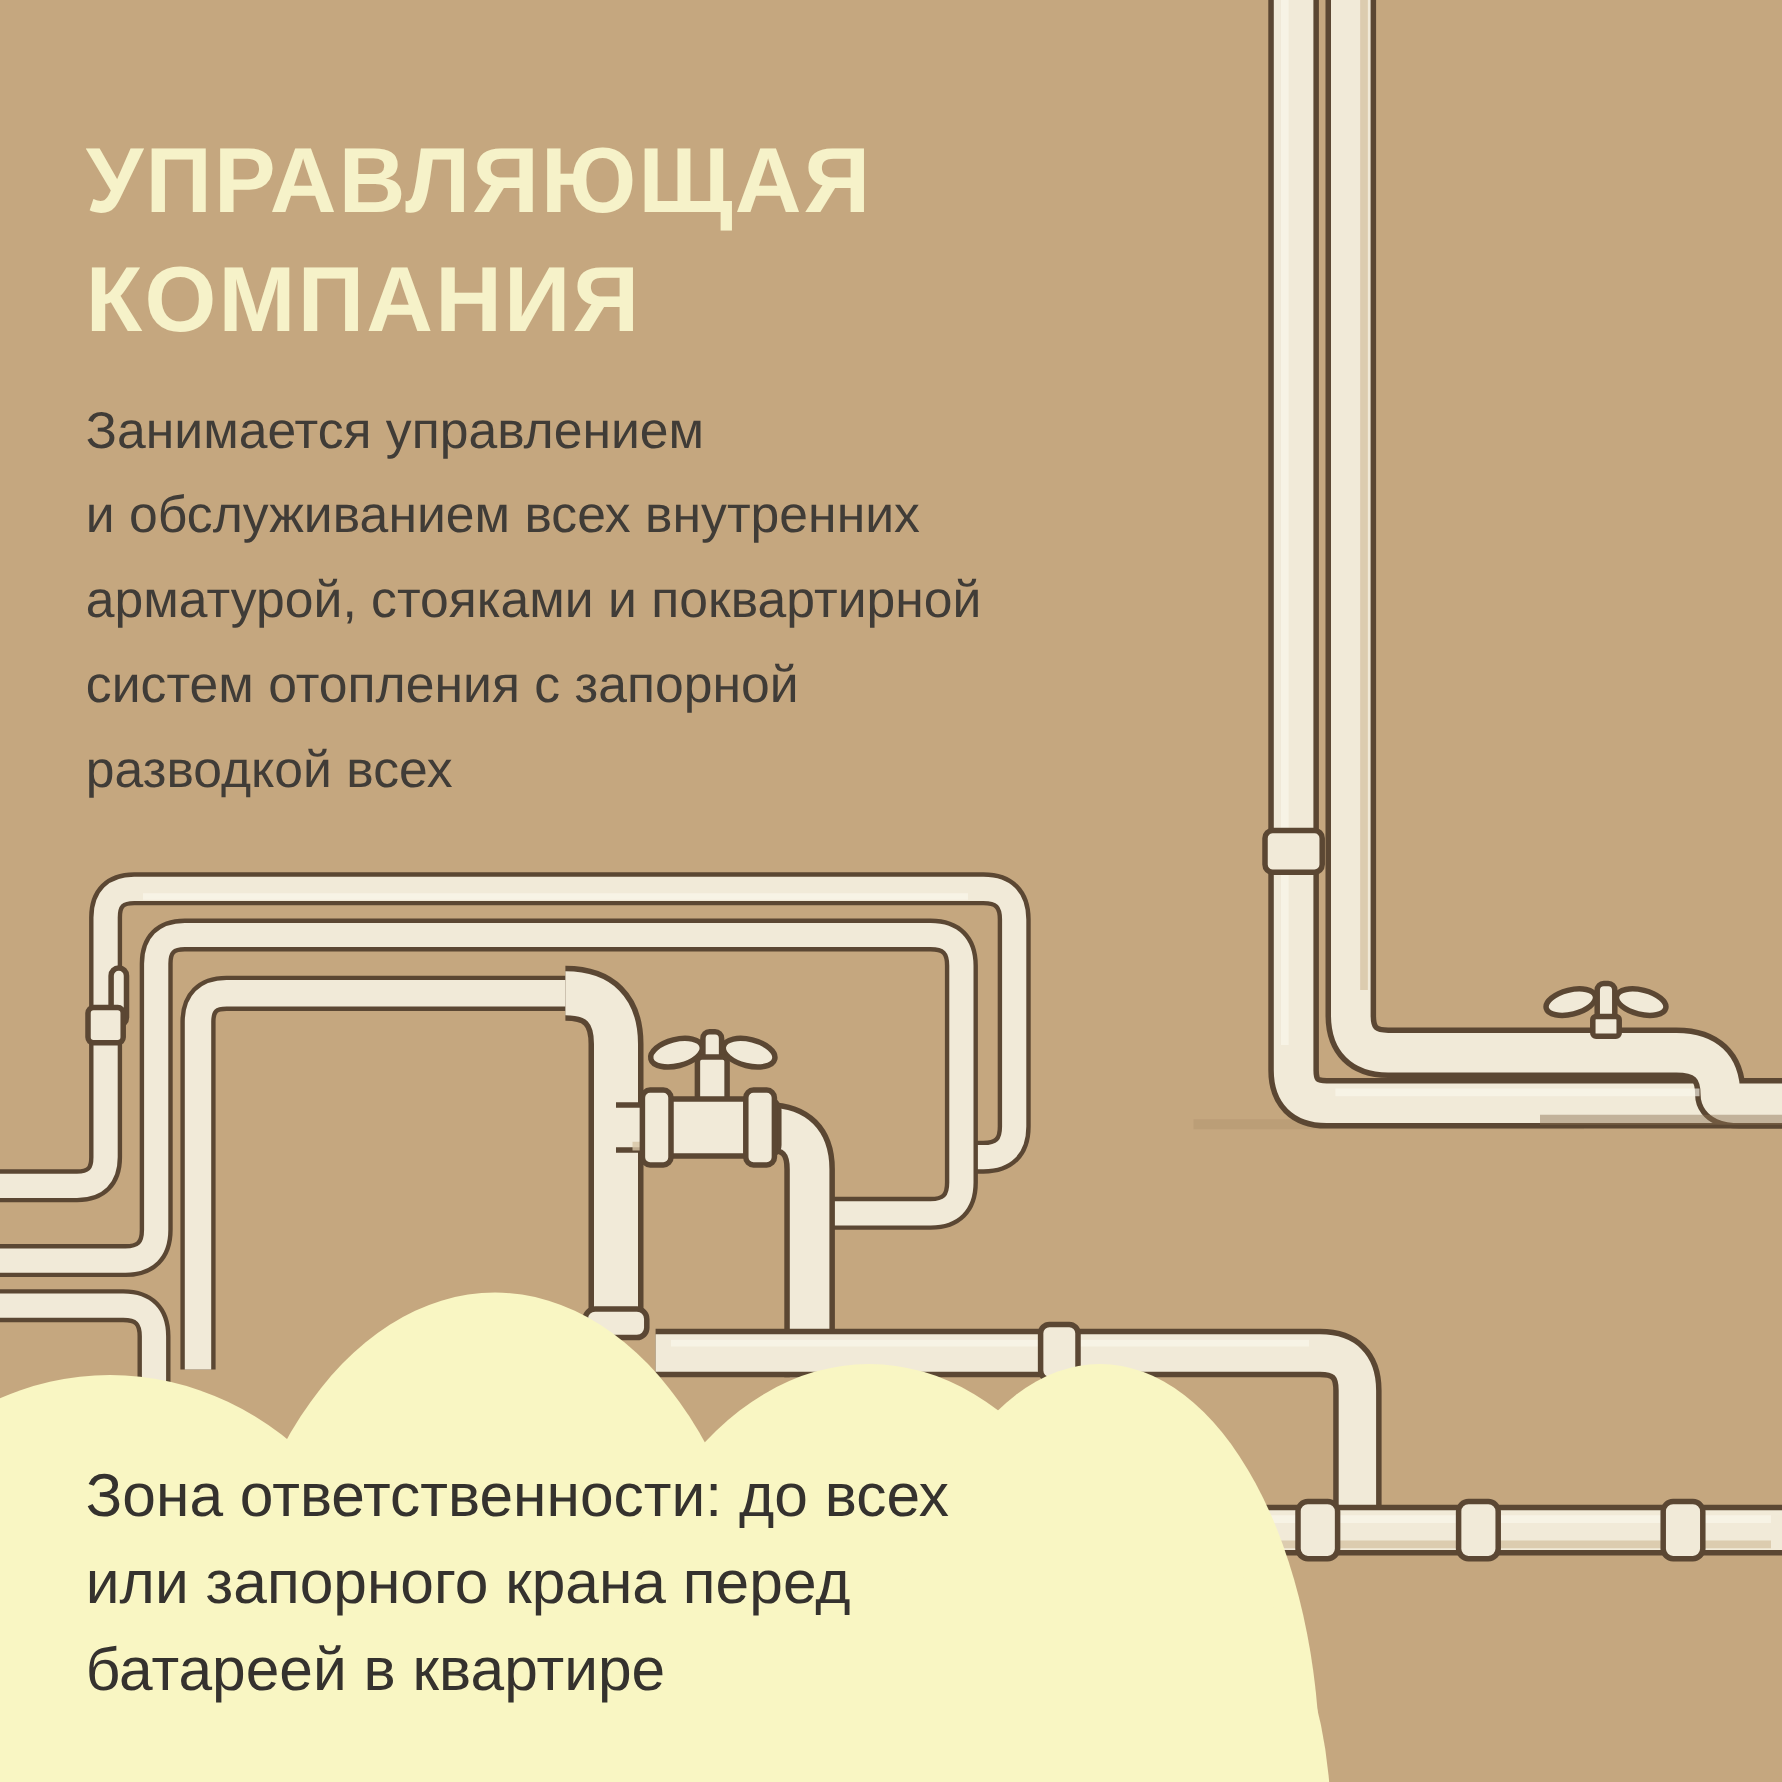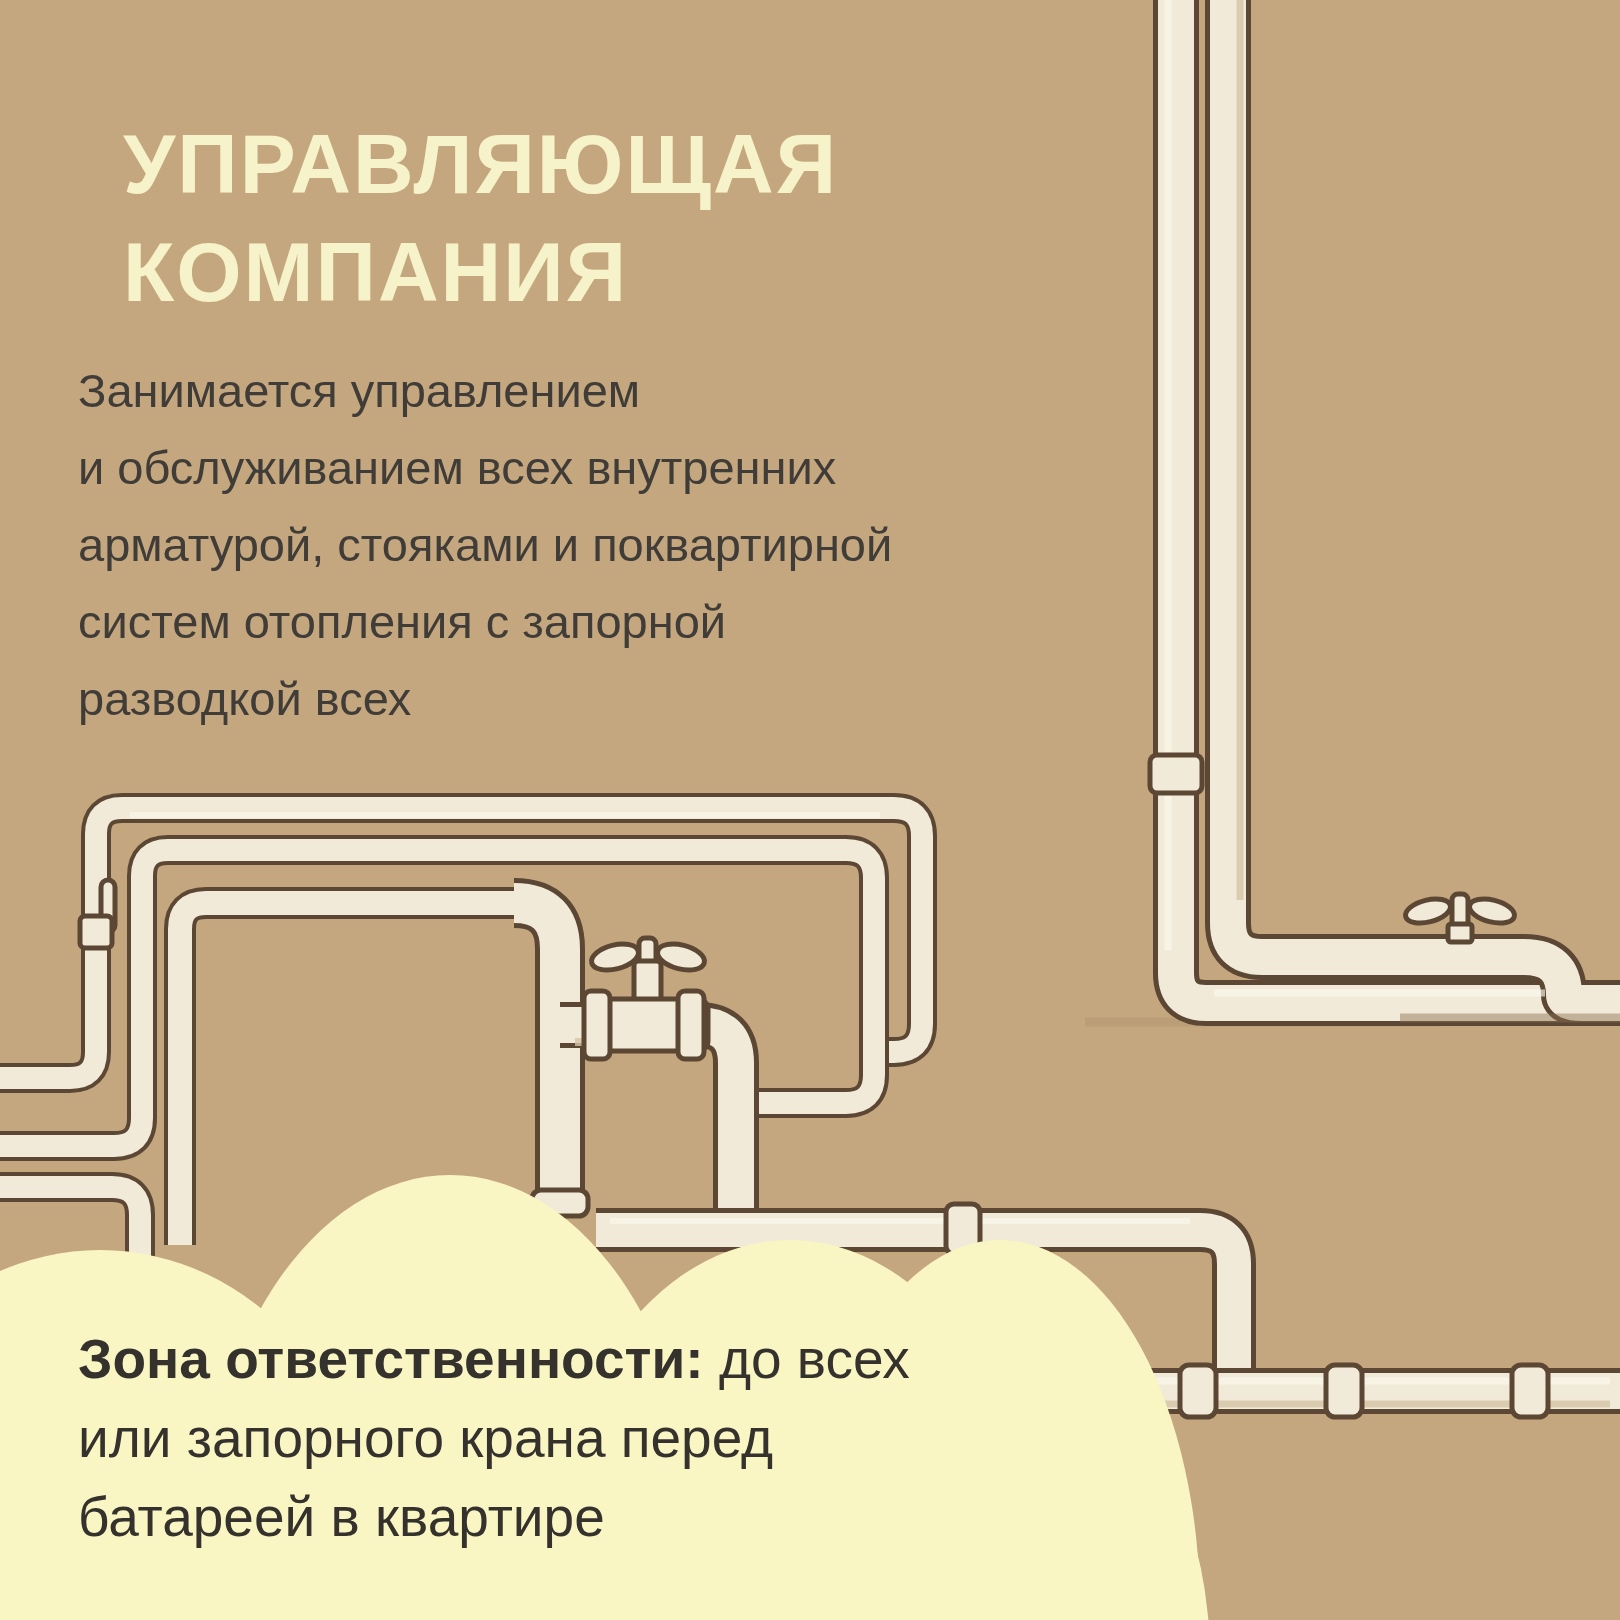--- a/index.html
+++ b/index.html
@@ -4,30 +4,30 @@
 <style>
   html,body{margin:0;padding:0;}
   body{width:1620px;height:1620px;overflow:hidden;
        font-family:"Liberation Sans", sans-serif;}
   .card{position:relative;width:1620px;height:1620px;background:#c5a77f;overflow:hidden;}
   .card svg{position:absolute;left:0;top:0;width:1620px;height:1620px;display:block;}
 
   .title{position:absolute;left:78px;top:110px;
          font-weight:700;font-size:84px;line-height:108px;letter-spacing:2px;
          color:#f6f2c9;}
-  .title span{display:block;margin-left:45px;}
+  .title span{display:block;}
 
   .desc{position:absolute;left:78px;top:352px;
         font-weight:400;font-size:47px;line-height:77px;color:#403c37;}
   .desc span{display:block;}
 
   .note{position:absolute;left:78px;top:1320px;
         font-weight:400;font-size:55px;line-height:79px;color:#35322e;}
   .note .row{display:block;}
-  .note .b{font-weight:700;}
+  .note .b{font-weight:400;}
 
   
   .po{fill:none;stroke:#5b4733;}
   .pf{fill:none;stroke:#f1ead8;}
   .hl{fill:none;stroke:#fbf7ec;opacity:.65;}
   .sh{fill:none;stroke:#d7c4a5;opacity:.8;}
   .fit{fill:#f1ead8;stroke:#5b4733;stroke-width:5;}
   .cloud{fill:#f9f6c3;stroke:none;}
 </style>
 </head>

